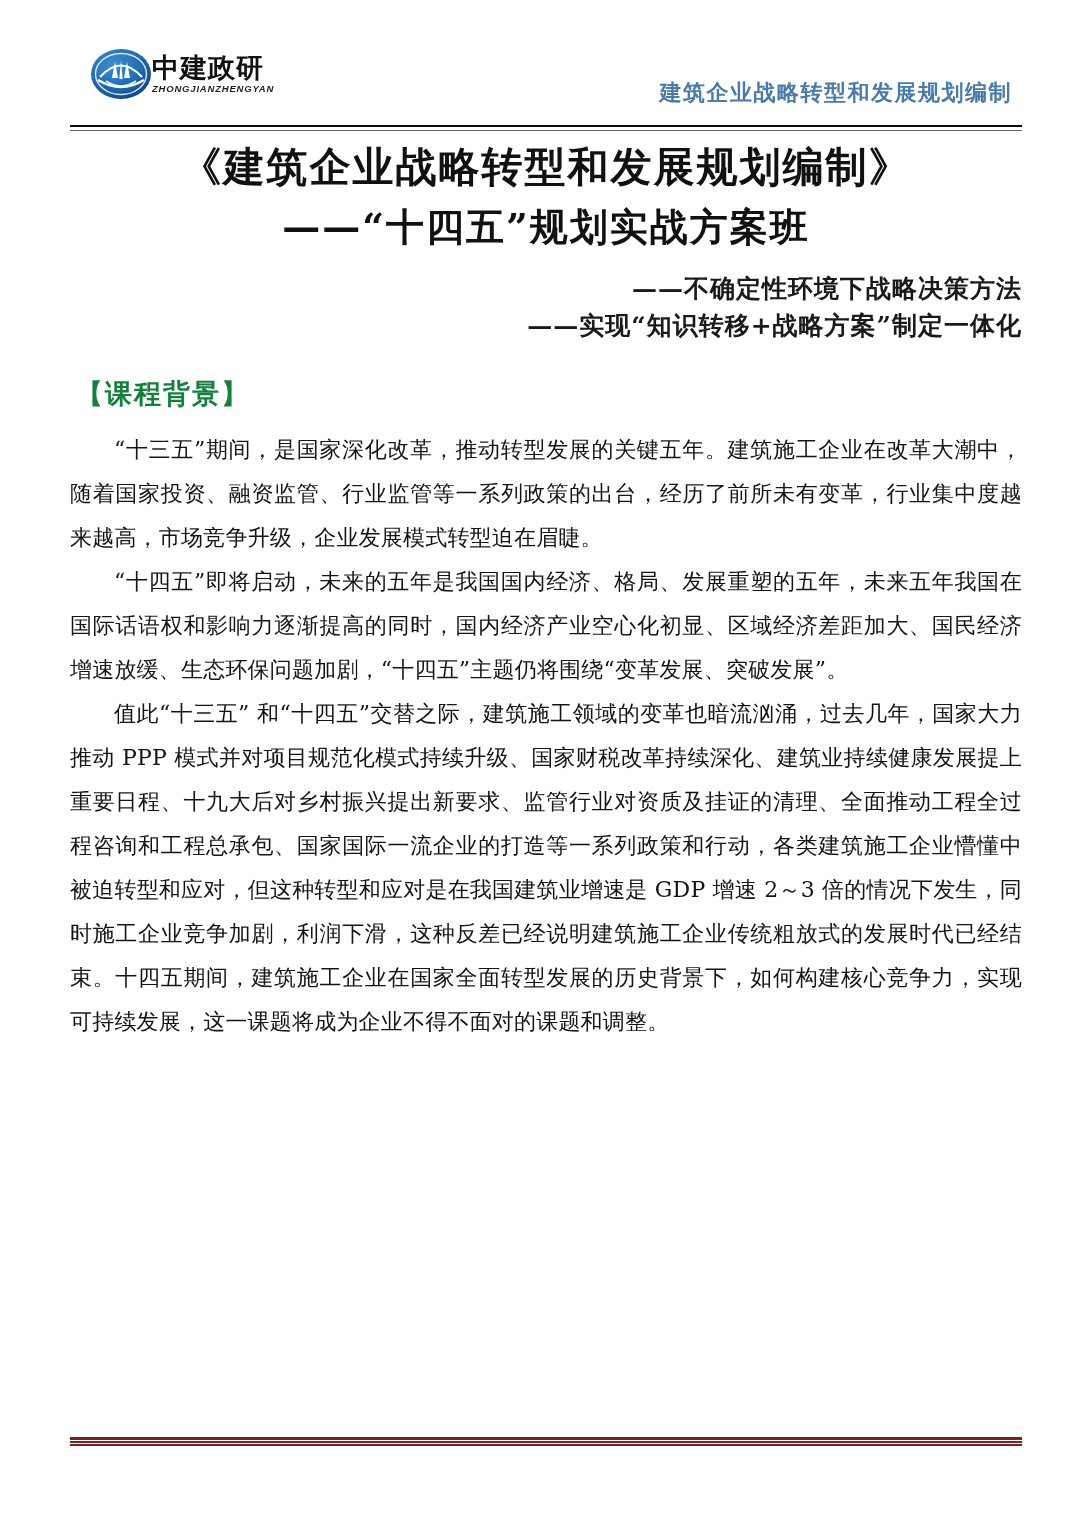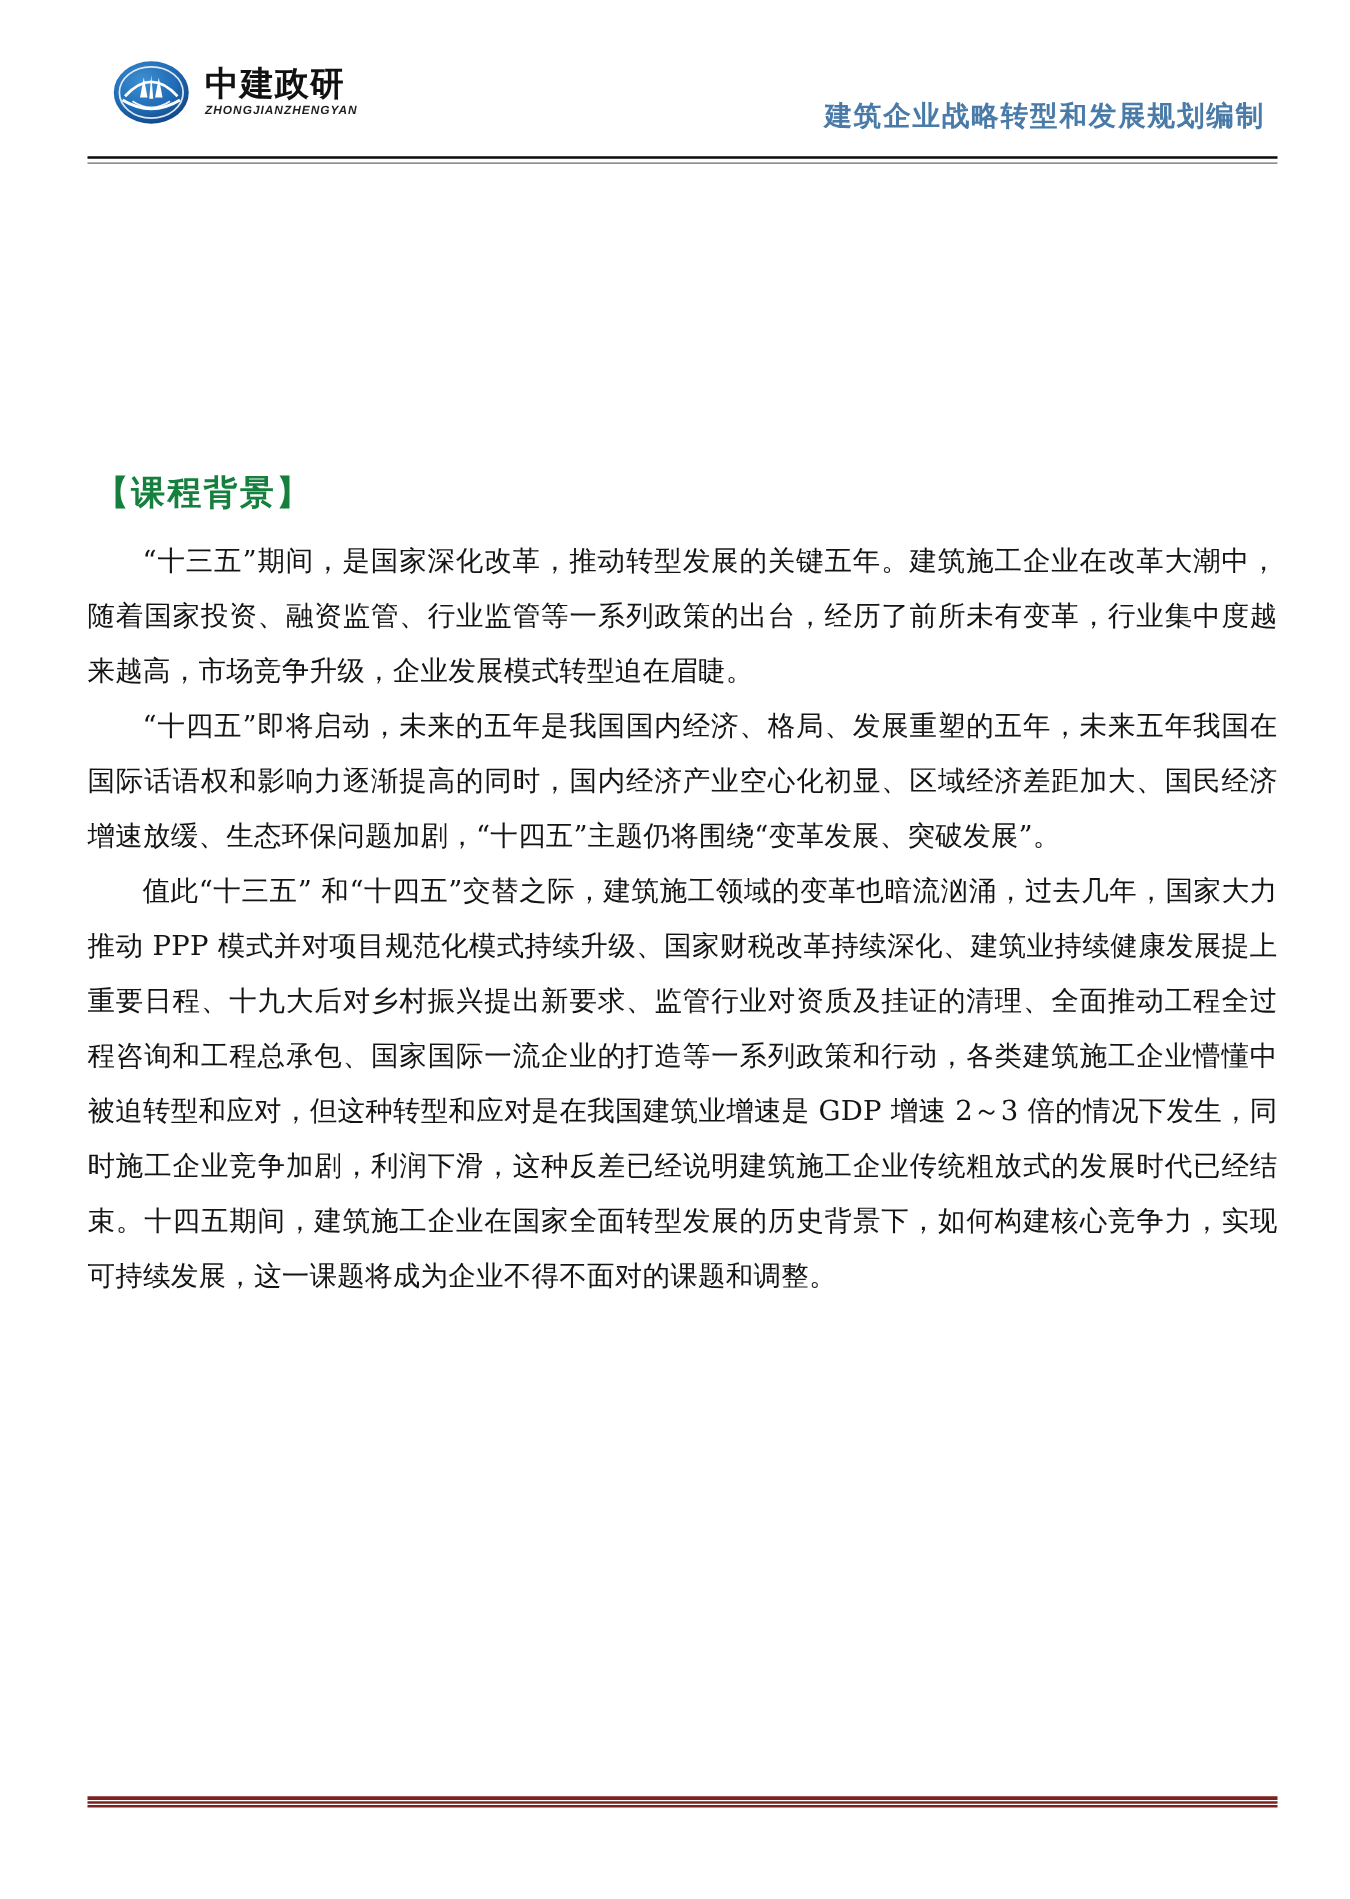--- a/index.html
+++ b/index.html
@@ -27,21 +27,21 @@
     width: 1080px;
     height: 118px;
     box-sizing: border-box;
   }
   .logo-block {
     position: absolute;
     left: 90px;
     top: 48px;
     display: flex;
     align-items: center;
-    gap: 12px;
+    gap: 0;
   }
   .logo-mark {
     width: 62px;
     height: 52px;
     position: relative;
     flex: none;
   }
   .logo-wordmark {
     display: flex;
     flex-direction: column;
@@ -213,20 +213,26 @@
         <span class="logo-cn">中建政研</span>
         <span class="logo-en">ZHONGJIANZHENGYAN</span>
       </span>
     </div>
 
     <div class="header-title">建筑企业战略转型和发展规划编制</div>
   </div>
 
   <div class="header-rule"></div>
 
+  <div class="title-zone">
+    <div class="doc-title">《建筑企业战略转型和发展规划编制》</div>
+    <div class="doc-subtitle">——“十四五”规划实战方案班</div>
+    <div class="tagline">——不确定性环境下战略决策方法</div>
+    <div class="tagline second">——实现“知识转移+战略方案”制定一体化</div>
+  </div>
 
   <div class="section-heading">【课程背景】</div>
 
   <div class="body-zone">
     <p class="para">“十三五”期间，是国家深化改革，推动转型发展的关键五年。建筑施工企业在改革大潮中，随着国家投资、融资监管、行业监管等一系列政策的出台，经历了前所未有变革，行业集中度越来越高，市场竞争升级，企业发展模式转型迫在眉睫。</p>
     <p class="para">“十四五”即将启动，未来的五年是我国国内经济、格局、发展重塑的五年，未来五年我国在国际话语权和影响力逐渐提高的同时，国内经济产业空心化初显、区域经济差距加大、国民经济增速放缓、生态环保问题加剧，“十四五”主题仍将围绕“变革发展、突破发展”。</p>
     <p class="para">值此“十三五” 和“十四五”交替之际，建筑施工领域的变革也暗流汹涌，过去几年，国家大力推动 PPP 模式并对项目规范化模式持续升级、国家财税改革持续深化、建筑业持续健康发展提上重要日程、十九大后对乡村振兴提出新要求、监管行业对资质及挂证的清理、全面推动工程全过程咨询和工程总承包、国家国际一流企业的打造等一系列政策和行动，各类建筑施工企业懵懂中被迫转型和应对，但这种转型和应对是在我国建筑业增速是 GDP 增速 2～3 倍的情况下发生，同时施工企业竞争加剧，利润下滑，这种反差已经说明建筑施工企业传统粗放式的发展时代已经结束。十四五期间，建筑施工企业在国家全面转型发展的历史背景下，如何构建核心竞争力，实现可持续发展，这一课题将成为企业不得不面对的课题和调整。</p>
   </div>
 
   <div class="footer-rule"></div>

